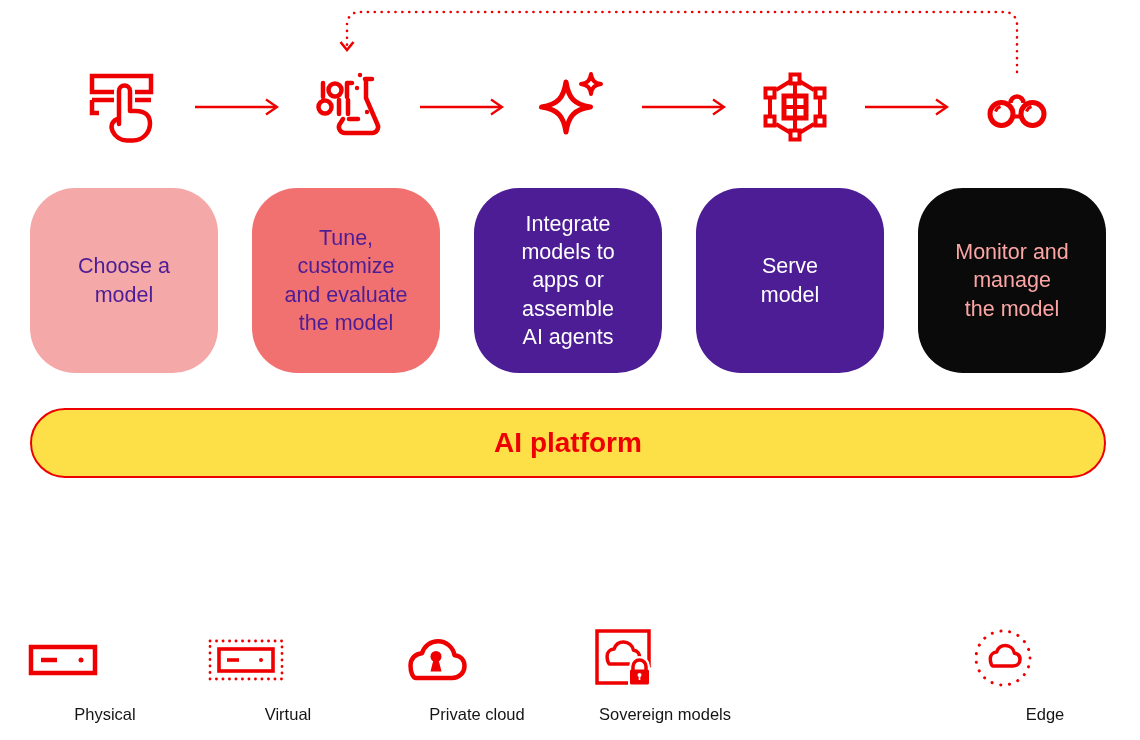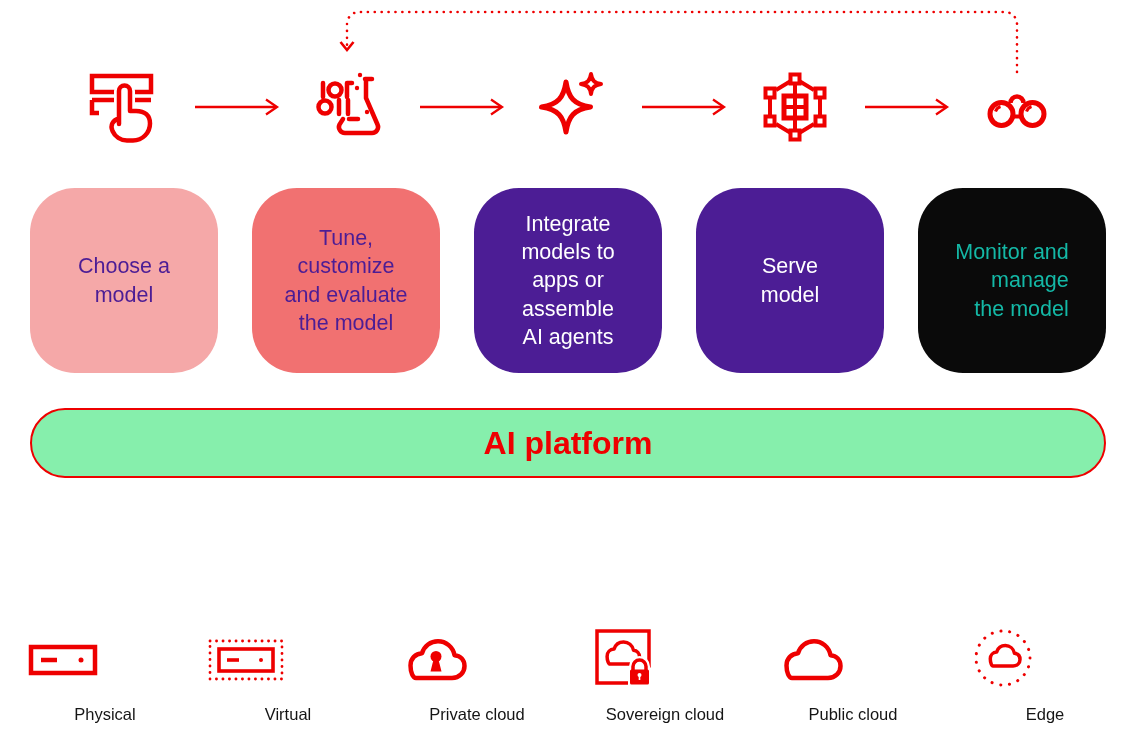--- a/index.html
+++ b/index.html
@@ -20,26 +20,26 @@
   
   .cards{position:absolute;left:30px;top:188px;width:1076px;height:185px;
          display:flex;justify-content:space-between;}
   .card{width:188px;height:185px;border-radius:45px;box-sizing:border-box;
         display:flex;align-items:center;justify-content:center;text-align:center;
         font-size:21.5px;line-height:1.32;white-space:pre-line;padding:10px;}
   .card1{background:#F5A8A8;color:#4c1d95;}
   .card2{background:#F17171;color:#4c1d95;}
   .card3{background:#4c1d95;color:#ffffff;}
   .card4{background:#4c1d95;color:#ffffff;}
-  .card5{background:#0A0A0A;color:#14b8a6;text-align:right;}
+  .card5{background:#0A0A0A;color:#fca5a5;}
 
   
   .pill{position:absolute;left:30px;width:1076px;box-sizing:border-box;border-radius:36px;
         display:flex;align-items:center;justify-content:center;
-        font-weight:bold;font-size:32px;background:#86efac;}
+        font-weight:bold;font-size:28px;background:#fde047;}
   .pill-ai{top:408px;height:70px;border:2px solid #EE0000;color:#EE0000;}
   .pill-hw{top:517px;height:68px;border:2px solid #C4C4C4;color:#151515;}
 
   
   .infra-col{position:absolute;top:628px;width:170px;
              display:flex;flex-direction:column;}
   .c1{left:20px}.c2{left:203px}.c3{left:392px}.c4{left:580px}.c5{left:768px}.c6{left:960px}
   .infra-col svg{width:86px;height:64px;display:block;}
   .infra-label{margin-top:13px;font-size:16.5px;color:#151515;text-align:center;}
 
@@ -183,29 +183,23 @@
     <svg viewBox="0 0 86 64">
       <rect x="17" y="3" width="52" height="52" stroke="#EE0000" stroke-width="3.5" fill="none"></rect>
       <path d="M30 36 H52 C56.5 36 59.5 32.7 59.5 28.8 C59.5 25.2 57.1 22.7 53.5 22.3 C52.6 17.4 48.4 13.9 43.6 13.9 C39.1 13.9 35.4 16.8 34 21.1 C30.1 21.3 27.1 24.3 27.1 28.4 C27.1 32.5 28.6 36 30 36 Z" fill="none" stroke="#EE0000" stroke-width="3.5" stroke-linejoin="round"></path>
       <path d="M53 42 v-3.5 a6.5 6.5 0 0 1 13 0 V42" stroke="#ffffff" stroke-width="8" fill="none"></path>
       <rect x="48" y="39.5" width="23" height="19" fill="#ffffff"></rect>
       <path d="M53 42 v-3.5 a6.5 6.5 0 0 1 13 0 V42" stroke="#EE0000" stroke-width="3.5" fill="none"></path>
       <rect x="50" y="41.5" width="19" height="15" rx="1.5" fill="#EE0000"></rect>
       <circle cx="59.5" cy="47" r="2" fill="#ffffff"></circle>
       <rect x="58.7" y="47.5" width="1.6" height="4.5" fill="#ffffff"></rect>
     </svg>
-    <div class="infra-label">Sovereign cloud</div>
-  </div>
-
-  <div class="infra-col c5">
-    <svg viewBox="0 0 86 64">
-      <path d="M24 50 H60 C67.5 50 72.5 44.5 72.5 38 C72.5 32 68.5 27.8 62.5 27.2 C61 19 54 13.2 46 13.2 C38.5 13.2 32.3 18 30 25.2 C23.5 25.6 18.5 30.6 18.5 37.4 C18.5 44.3 21 50 24 50 Z" fill="none" stroke="#EE0000" stroke-width="4.5" stroke-linejoin="round"></path>
-    </svg>
-    <div class="infra-label">Public cloud</div>
-  </div>
+    <div class="infra-label">Sovereign models</div>
+  </div>
+
 
   <div class="infra-col c6">
     <svg viewBox="0 0 86 64">
       <circle cx="43" cy="30" r="27" stroke="#EE0000" stroke-width="3" fill="none" stroke-dasharray="0.1 8.8" stroke-linecap="round"></circle>
       <path d="M33 38 H53 C57.2 38 60 35 60 31.4 C60 28 57.8 25.7 54.5 25.3 C53.6 20.8 49.8 17.6 45.4 17.6 C41.3 17.6 37.9 20.2 36.6 24.1 C33 24.3 30.3 27 30.3 30.8 C30.3 34.6 31.7 38 33 38 Z" fill="none" stroke="#EE0000" stroke-width="3.5" stroke-linejoin="round"></path>
     </svg>
     <div class="infra-label">Edge</div>
   </div>
 
 </div>

